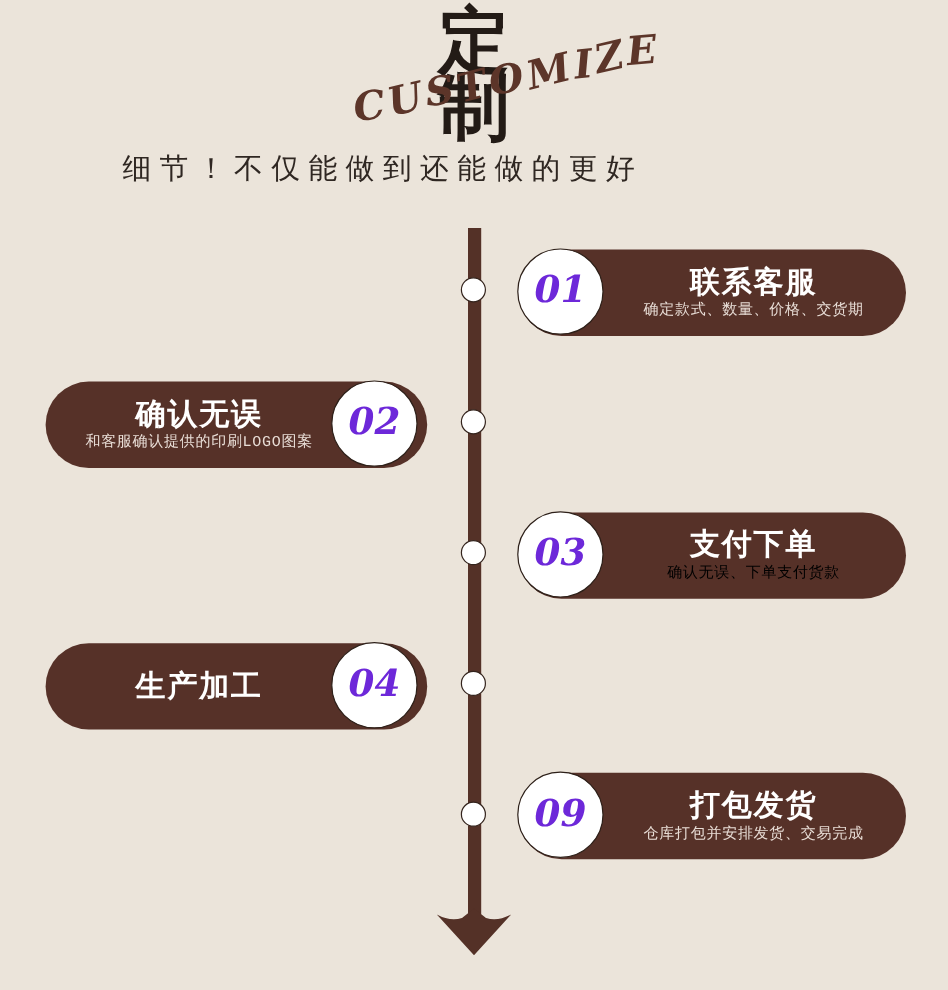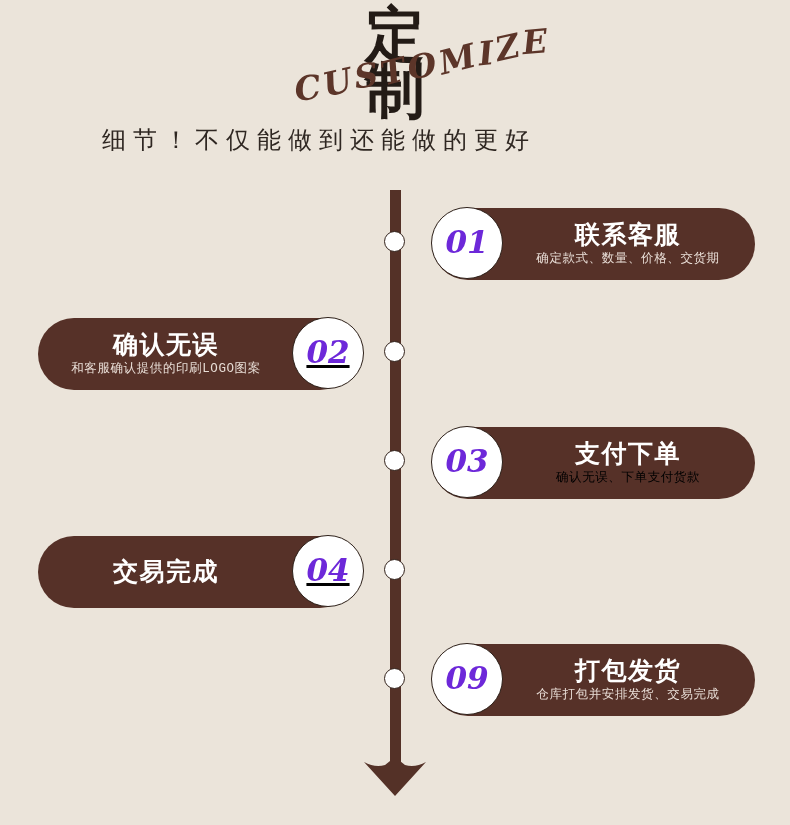--- a/index.html
+++ b/index.html
@@ -177,21 +177,21 @@
     transform: translateY(-1px);
   }
 
   
   .step.right .pill { left: 432px; right: auto; width: 323px; }
   .step.right .num-circle { left: 431px; }
   .step.right .pill-texts { left: 503px; width: 250px; }
 
   
   .step.left .pill { left: 38px; width: 318px; }
-  .step.left .num-circle { left: 292px; text-decoration: underline; }
+  .step.left .num-circle { left: 276px; }
   .step.left .pill-texts { left: 40px; width: 252px; }
 </style>
 </head>
 <body style="background: rgb(235, 228, 218);">
 
 <div id="stage">
 
   <div class="header">
     <div class="title-cn">
       <span class="ch">定</span>
@@ -245,21 +245,21 @@
       <div class="pill-sub" style="color: #000000;">确认无误、下单支付货款</div>
     </div>
     <div class="num-circle" style="background: rgb(255, 255, 255);">
       <span class="num-text">03</span>
     </div>
   </div>
 
   <div class="step left" style="top:536px;left:0;width:790px;">
     <div class="pill" style="background: rgb(86, 49, 40);"></div>
     <div class="pill-texts">
-      <div class="pill-title">交易完成</div>
+      <div class="pill-title">生产加工</div>
     </div>
     <div class="num-circle" style="background: rgb(255, 255, 255);">
       <span class="num-text">04</span>
     </div>
   </div>
 
   <div class="step right" style="top:644px;left:0;width:790px;">
     <div class="pill" style="background: rgb(86, 49, 40);"></div>
     <div class="pill-texts">
       <div class="pill-title">打包发货</div>

